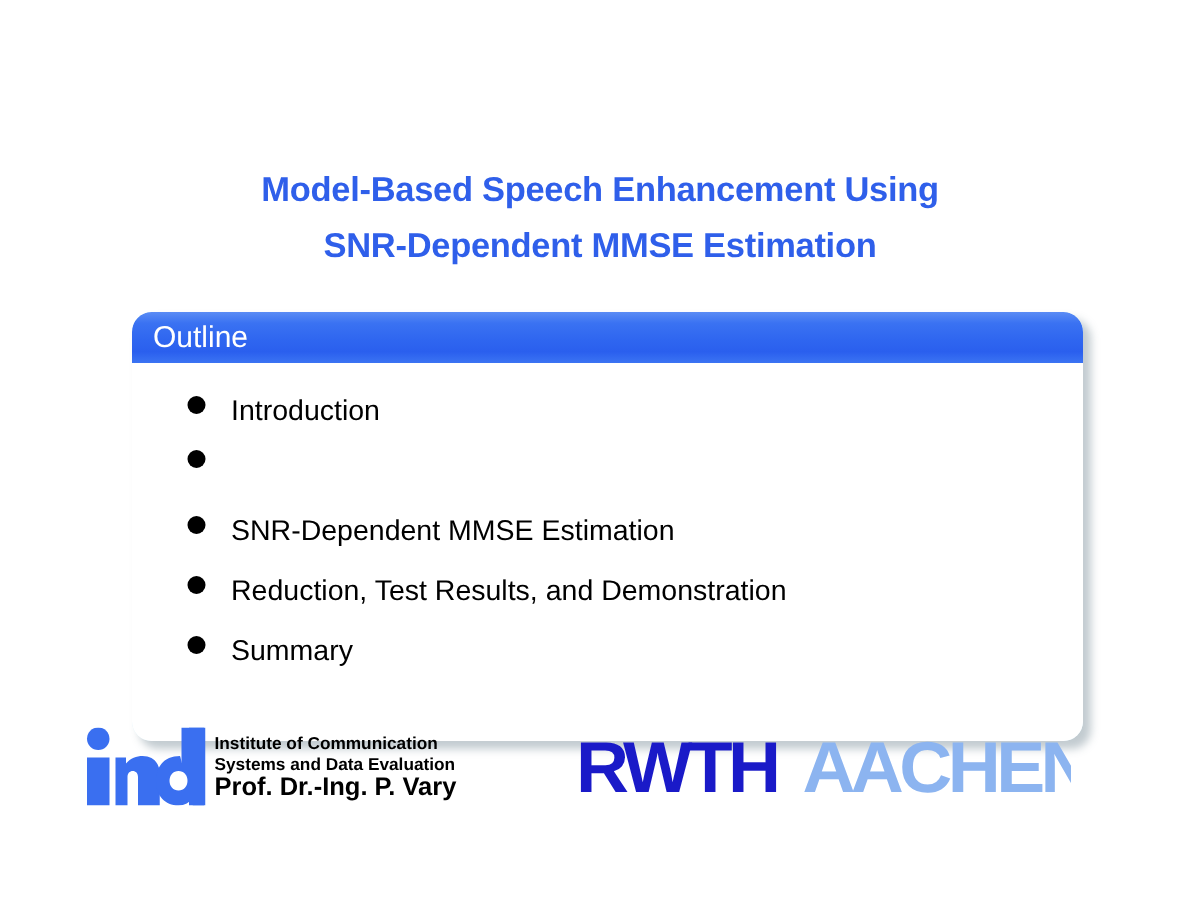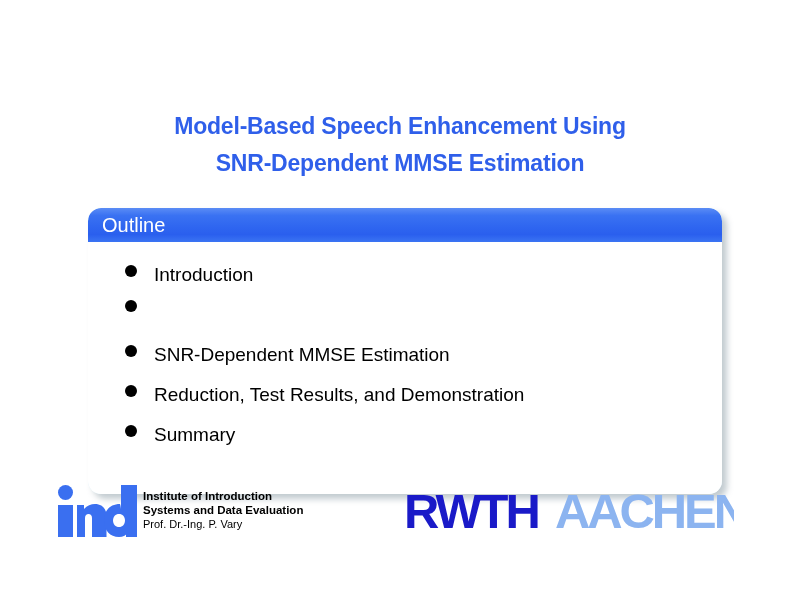--- a/index.html
+++ b/index.html
@@ -126,29 +126,29 @@
     padding-top: 5px;
   }
   .ind-line {
     color: #000000;
     font-size: 11.5px;
     line-height: 13.5px;
     font-weight: bold;
     white-space: nowrap;
   }
   .ind-line.light {
-    font-weight: normal;
-    font-size: 11px;
+    font-weight: bold;
+    font-size: 17px;
     padding-top: 1px;
   }
 
   
   .rwth-logo {
     position: absolute;
-    left: 404px;
+    left: 384px;
     top: 8px;
     display: flex;
     align-items: flex-start;
   }
   .rwth-logo svg { display: block; }
 </style>
 </head>
 <body>
 
 <div class="slide">
@@ -218,21 +218,21 @@
           <path d="M62 29
                    C58.5 29 56 31.7 56 35.5
                    C56 39.3 58.5 42 62 42
                    C65.5 42 68 39.3 68 35.5
                    C68 31.7 65.5 29 62 29 Z" fill="#ffffff"></path>
 
           <rect x="69" y="0" width="11" height="52" fill="#3a6ff0"></rect>
         </svg>
       </div>
       <div class="ind-text">
-        <div class="ind-line">Institute of Introduction</div>
+        <div class="ind-line">Institute of Communication</div>
         <div class="ind-line">Systems and Data Evaluation</div>
         <div class="ind-line light">Prof. Dr.-Ing. P. Vary</div>
       </div>
     </div>
 
     <div class="rwth-logo">
       <svg width="330" height="48" viewBox="0 0 330 48" xmlns="http://www.w3.org/2000/svg">
         <text x="0" y="40" font-family="'Liberation Sans', sans-serif" font-size="48" font-weight="bold" letter-spacing="-3" transform="scale(1.02,1)" fill="#1a1ac8">RWTH</text>
         <text x="148" y="40" font-family="'Liberation Sans', sans-serif" font-size="48" font-weight="bold" letter-spacing="-3" transform="scale(1.02,1)" fill="#8cb4f0">AACHEN</text>
       </svg>

